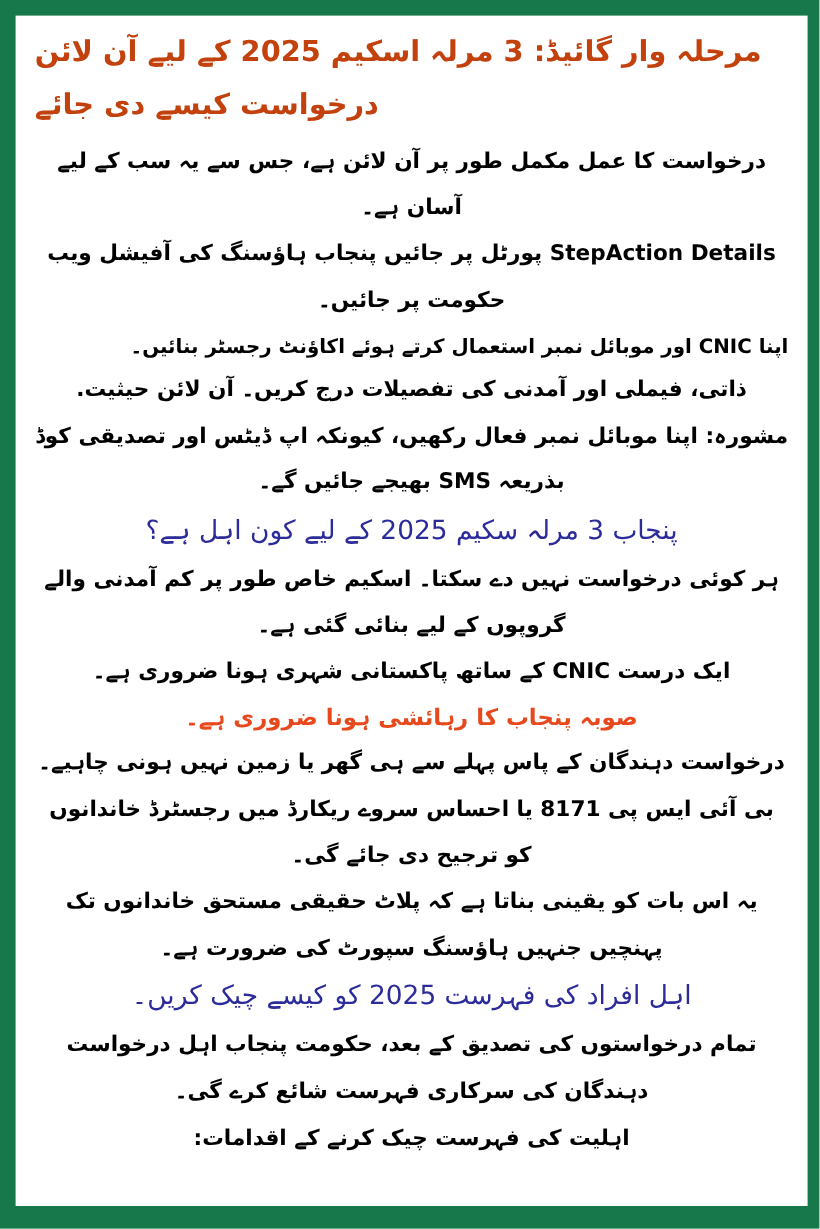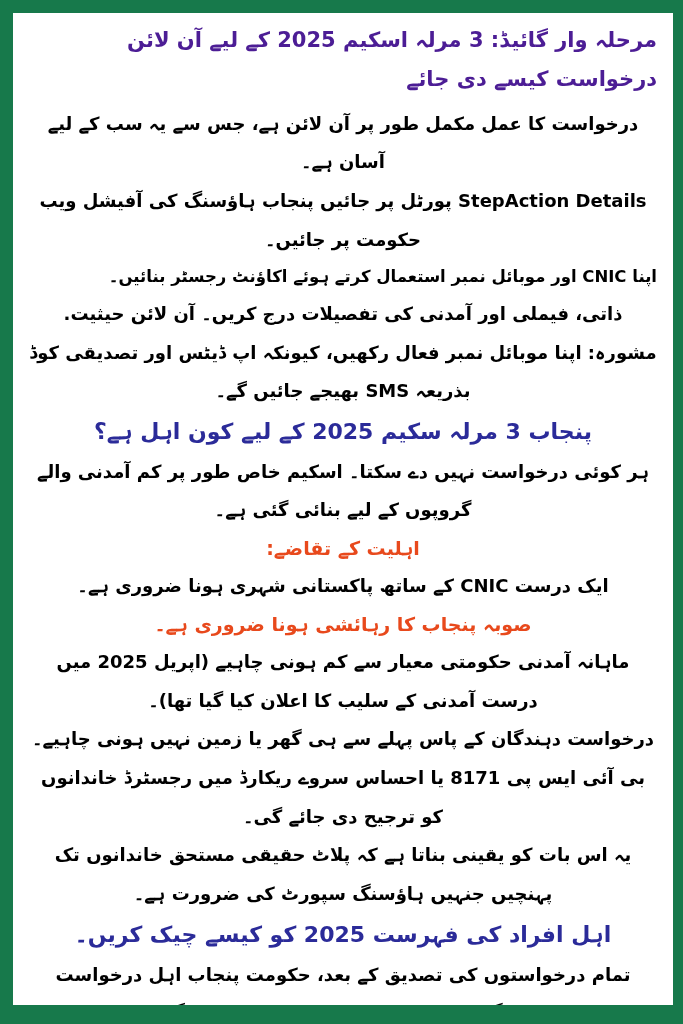--- a/index.html
+++ b/index.html
@@ -16,24 +16,24 @@
   }
   .page {
     width: 100%;
     height: 100%;
     background: #ffffff;
     overflow: hidden;
     padding: 8px 16px 6px 16px;
     direction: rtl;
   }
   .title {
-    color: #4c1d95;
-    font-size: 21px;
+    color: #c2410c;
+    font-size: 24px;
     font-weight: bold;
-    text-align: right;
+    text-align: left;
     line-height: 1.85;
     margin-bottom: 6px;
   }
   .body-line {
     color: #000000;
     font-size: 18px;
     font-weight: bold;
     text-align: center;
     line-height: 2.15;
   }
@@ -42,21 +42,21 @@
     justify-content: space-between;
     align-items: baseline;
     color: #000000;
     font-size: 16.5px;
     font-weight: bold;
     line-height: 2.15;
   }
   .heading-blue {
     color: #2b2b99;
     font-size: 22px;
-    font-weight: bold;
+    font-weight: normal;
     text-align: center;
     line-height: 1.9;
   }
   .heading-orange {
     color: #e8491c;
     font-size: 19px;
     font-weight: bold;
     text-align: center;
     line-height: 1.95;
   }
@@ -78,27 +78,25 @@
     </div>
 
     <div class="body-line">ذاتی، فیملی اور آمدنی کی تفصیلات درج کریں۔ آن لائن حیثیت.</div>
 
     <div class="body-line">مشورہ: اپنا موبائل نمبر فعال رکھیں، کیونکہ اپ ڈیٹس اور تصدیقی کوڈ بذریعہ SMS بھیجے جائیں گے۔</div>
 
     <div class="heading-blue">پنجاب 3 مرلہ سکیم 2025 کے لیے کون اہل ہے؟</div>
 
     <div class="body-line">ہر کوئی درخواست نہیں دے سکتا۔ اسکیم خاص طور پر کم آمدنی والے گروپوں کے لیے بنائی گئی ہے۔</div>
 
-    <div class="heading-orange">اہلیت کے تقاضے:</div>
 
     <div class="body-line">ایک درست CNIC کے ساتھ پاکستانی شہری ہونا ضروری ہے۔</div>
 
     <div class="heading-orange">صوبہ پنجاب کا رہائشی ہونا ضروری ہے۔</div>
 
-    <div class="body-line">ماہانہ آمدنی حکومتی معیار سے کم ہونی چاہیے (اپریل 2025 میں درست آمدنی کے سلیب کا اعلان کیا گیا تھا)۔</div>
 
     <div class="body-line">درخواست دہندگان کے پاس پہلے سے ہی گھر یا زمین نہیں ہونی چاہیے۔</div>
 
     <div class="body-line">بی آئی ایس پی 8171 یا احساس سروے ریکارڈ میں رجسٹرڈ خاندانوں کو ترجیح دی جائے گی۔</div>
 
     <div class="body-line">یہ اس بات کو یقینی بناتا ہے کہ پلاٹ حقیقی مستحق خاندانوں تک پہنچیں جنہیں ہاؤسنگ سپورٹ کی ضرورت ہے۔</div>
 
     <div class="heading-blue">اہل افراد کی فہرست 2025 کو کیسے چیک کریں۔</div>
 
     <div class="body-line">تمام درخواستوں کی تصدیق کے بعد، حکومت پنجاب اہل درخواست دہندگان کی سرکاری فہرست شائع کرے گی۔</div>

